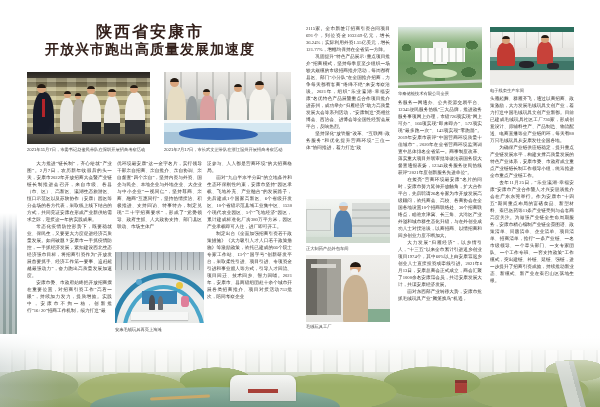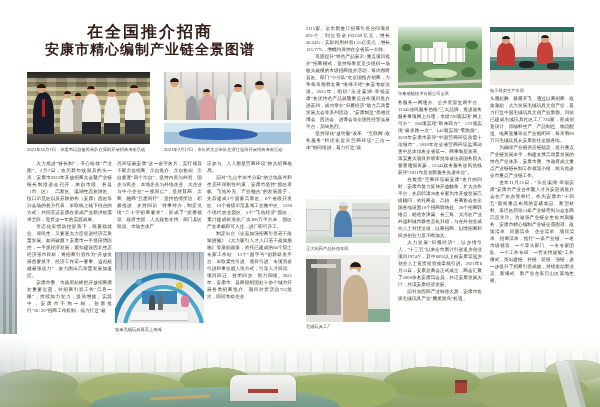--- a/index.html
+++ b/index.html
@@ -34,22 +34,22 @@
   .strip{position:absolute;left:0;top:213px;width:17px;height:121px;
          background:linear-gradient(180deg,rgba(255,255,255,1) 0,rgba(255,255,255,.25) 16%,rgba(255,255,255,0) 30%),
          repeating-linear-gradient(90deg,rgba(255,255,255,.35) 0 3px,rgba(0,0,0,0) 3px 6px),
          linear-gradient(180deg,#c3cad0 0%,#aeb9c0 30%,#9fadb2 55%,#93a3a4 78%,#8a9c98 100%)}
 </style>
 </head>
 <body>
 
 <div class="spread">
 
-  <div class="title t1">在全国推介招商</div>
-  <div class="title t2">安康市精心编制产业链全景图谱</div>
+  <div class="title t1">陕西省安康市</div>
+  <div class="title t2">开放兴市跑出高质量发展加速度</div>
 
   <div class="photo ph1" style="left:27px;top:72px;width:123px;height:72px">
     <i style="inset:8% 0 22% 0;background:repeating-linear-gradient(180deg,rgba(248,240,190,.4) 0 4px,rgba(105,95,60,.28) 4px 9px),repeating-linear-gradient(90deg,rgba(255,255,235,.22) 0 9px,rgba(0,0,0,0) 9px 20px)"></i>
     <i class="fg" style="left:5%;top:28%;width:17%;height:72%;background:linear-gradient(120deg,#181c2a 70%,#232838)"></i>
     <i style="left:12%;top:38%;width:2.5%;height:24%;background:#b3242a"></i>
     <i class="hd" style="left:8%;top:16%;width:9px;height:9px"></i>
     <i class="fg" style="left:27%;top:36%;width:11%;height:48%;background:#e9e7e1"></i>
     <i class="hd" style="left:30%;top:27%;width:7px;height:7px"></i>
     <i class="fg" style="left:37%;top:37%;width:9%;height:45%;background:#b7b1a6"></i>
     <i class="hd" style="left:39%;top:29%;width:6px;height:6px"></i>

